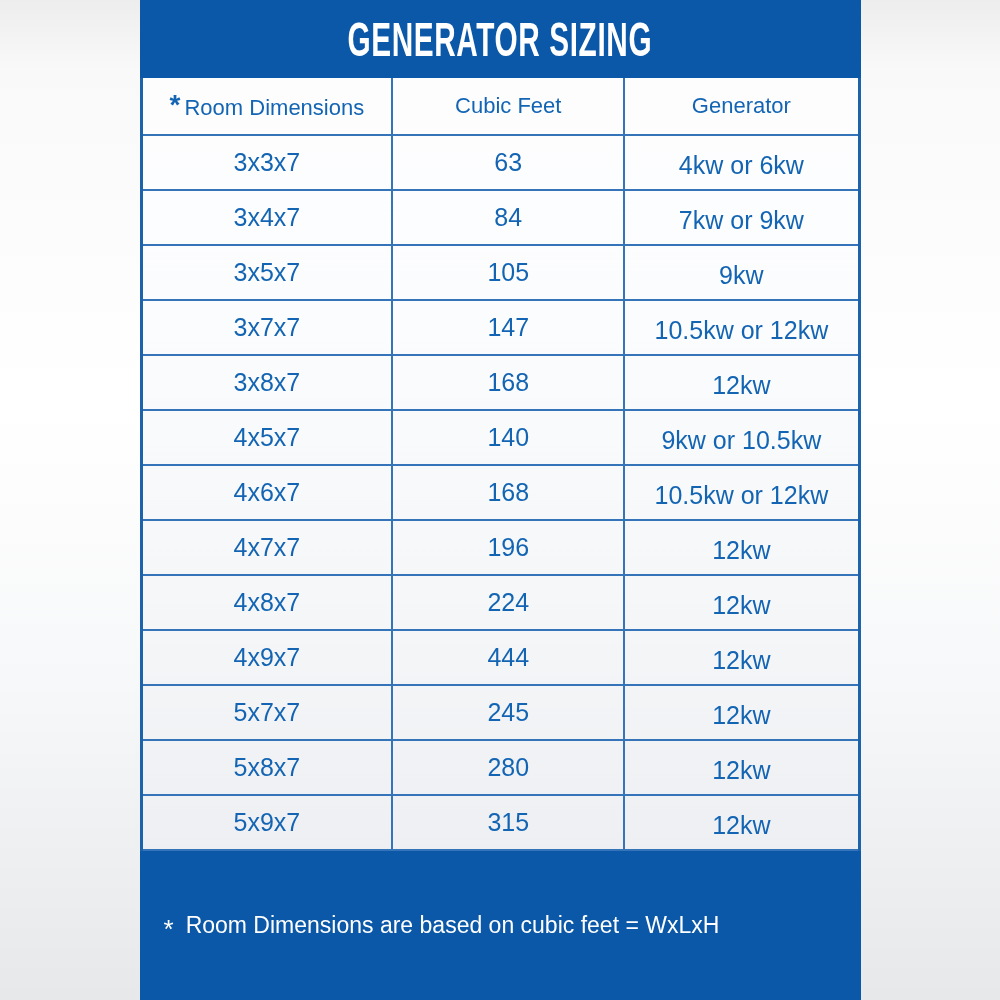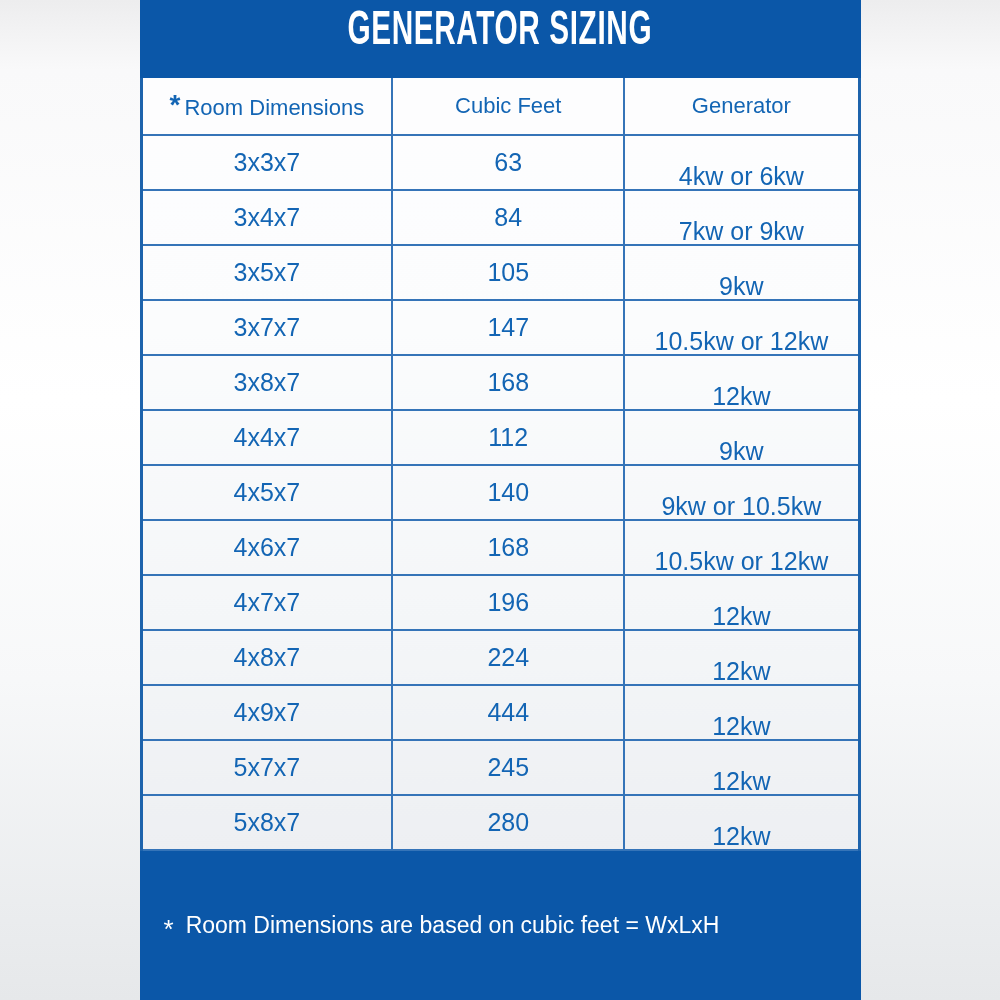--- a/index.html
+++ b/index.html
@@ -20,20 +20,21 @@
     width:721px;
     height:1000px;
     margin:0 auto;
     display:flex;
     flex-direction:column;
   }
   .title-band{
     height:78px;
     background:var(--panel-blue);
     display:flex;
+    align-items:center;
     justify-content:center;
     flex:0 0 auto;
   }
   .title{
     color:var(--title-text);
     font-weight:700;
     font-size:48px;
     letter-spacing:1px;
     white-space:nowrap;
     display:inline-block;
@@ -71,21 +72,21 @@
   th:last-child,td:last-child{border-right:none;}
   .hdr-ast{
     font-size:28px;
     font-weight:700;
     position:relative;
     top:-1px;
     margin-right:4px;
   }
   .shift{
     position:relative;
-    top:14px;
+    top:3px;
     display:inline-block;
   }
   .footer-band{
     flex:1 1 auto;
     background:var(--panel-blue);
     display:flex;
     align-items:center;
     padding-left:24px;
     color:var(--footnote-text);
     font-size:23px;
@@ -139,25 +140,20 @@
         <td>3x7x7</td>
         <td>147</td>
         <td><span class="shift">10.5kw or 12kw</span></td>
       </tr>
       <tr>
         <td>3x8x7</td>
         <td>168</td>
         <td><span class="shift">12kw</span></td>
       </tr>
       <tr>
-        <td>4x4x7</td>
-        <td>112</td>
-        <td><span class="shift">9kw</span></td>
-      </tr>
-      <tr>
         <td>4x5x7</td>
         <td>140</td>
         <td><span class="shift">9kw or 10.5kw</span></td>
       </tr>
       <tr>
         <td>4x6x7</td>
         <td>168</td>
         <td><span class="shift">10.5kw or 12kw</span></td>
       </tr>
       <tr>
@@ -178,20 +174,25 @@
       <tr>
         <td>5x7x7</td>
         <td>245</td>
         <td><span class="shift">12kw</span></td>
       </tr>
       <tr>
         <td>5x8x7</td>
         <td>280</td>
         <td><span class="shift">12kw</span></td>
       </tr>
+      <tr>
+        <td>5x9x7</td>
+        <td>315</td>
+        <td><span class="shift">12kw</span></td>
+      </tr>
     </tbody>
   </table>
 
   <div class="footer-band">
     <span class="foot-ast">*</span>
     <span>Room Dimensions are based on cubic feet = WxLxH</span>
   </div>
 
 </div>
 

